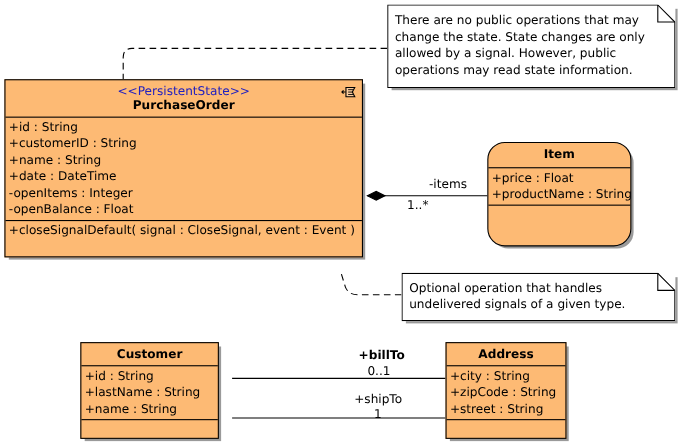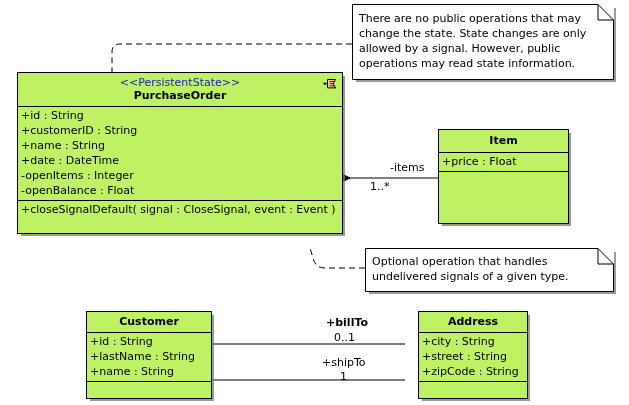--- a/index.html
+++ b/index.html
@@ -14,27 +14,26 @@
     position: relative;
     width: 629px;
     height: 405px;
     background: #ffffff;
     overflow: hidden;
   }
 
   
   .uml-class {
     position: absolute;
-    background: #bef264;
+    background: #fdba74;
     border: 1px solid #000000;
     box-sizing: border-box;
     box-shadow: 3px 3px 0 -1px rgba(120,120,120,0.75);
     font-size: 11px;
     color: #000000;
-    margin-left: 13px;
   }
   .cls-header {
     position: relative;
     padding: 3px 4px 3px 4px;
     text-align: center;
     border-bottom: 1px solid #000000;
   }
   .stereotype {
     color: #2020c0;
     font-size: 11px;
@@ -166,26 +165,27 @@
       <span class="member">+name : String</span>
       <span class="member">+date : DateTime</span>
       <span class="member">-openItems : Integer</span>
       <span class="member">-openBalance : Float</span>
     </div>
     <div class="cls-compartment">
       <span class="member">+closeSignalDefault( signal : CloseSignal, event : Event )</span>
     </div>
   </div>
 
-  <div class="uml-class" style="left:425px; top:129px; width:131px; height:95px;">
+  <div class="uml-class" style="left:443px; top:129px; width:131px; height:95px;border-radius:16px;">
     <div class="cls-header" style="padding-top:4px; padding-bottom:4px;">
       <span class="cls-name">Item</span>
     </div>
     <div class="cls-compartment">
       <span class="member">+price : Float</span>
+      <span class="member">+productName : String</span>
     </div>
     <div class="cls-compartment empty"></div>
   </div>
 
   <div class="uml-class" style="left:73px; top:311px; width:126px; height:88px;">
     <div class="cls-header" style="padding-top:3px; padding-bottom:3px;">
       <span class="cls-name">Customer</span>
     </div>
     <div class="cls-compartment">
       <span class="member">+id : String</span>
@@ -194,22 +194,22 @@
     </div>
     <div class="cls-compartment empty"></div>
   </div>
 
   <div class="uml-class" style="left:405px; top:311px; width:110px; height:88px;">
     <div class="cls-header" style="padding-top:3px; padding-bottom:3px;">
       <span class="cls-name">Address</span>
     </div>
     <div class="cls-compartment">
       <span class="member">+city : String</span>
+      <span class="member">+zipCode : String</span>
       <span class="member">+street : String</span>
-      <span class="member">+zipCode : String</span>
     </div>
     <div class="cls-compartment empty"></div>
   </div>
 
   <span class="edge-label" style="left:366px; top:161px;margin-left:24px;">-items</span>
   <span class="edge-label" style="left:370px; top:180px;">1..*</span>
 
   <span class="edge-label" style="left:326px; top:316px;font-weight:bold;">+billTo</span>
   <span class="edge-label" style="left:334px; top:331px;">0..1</span>
 

